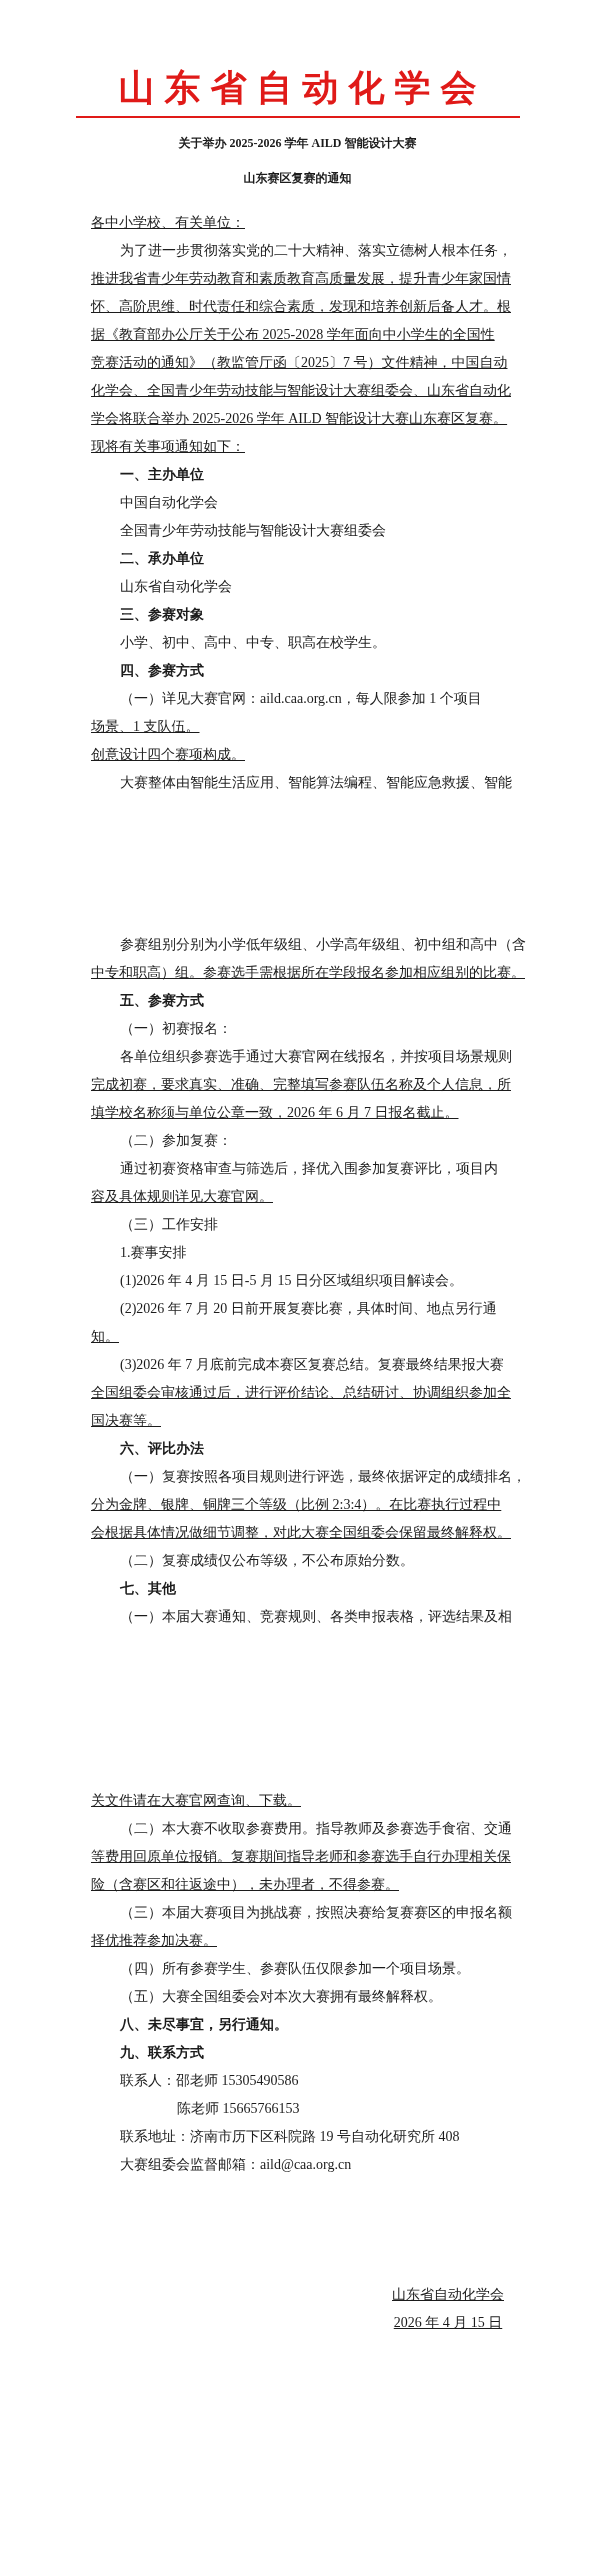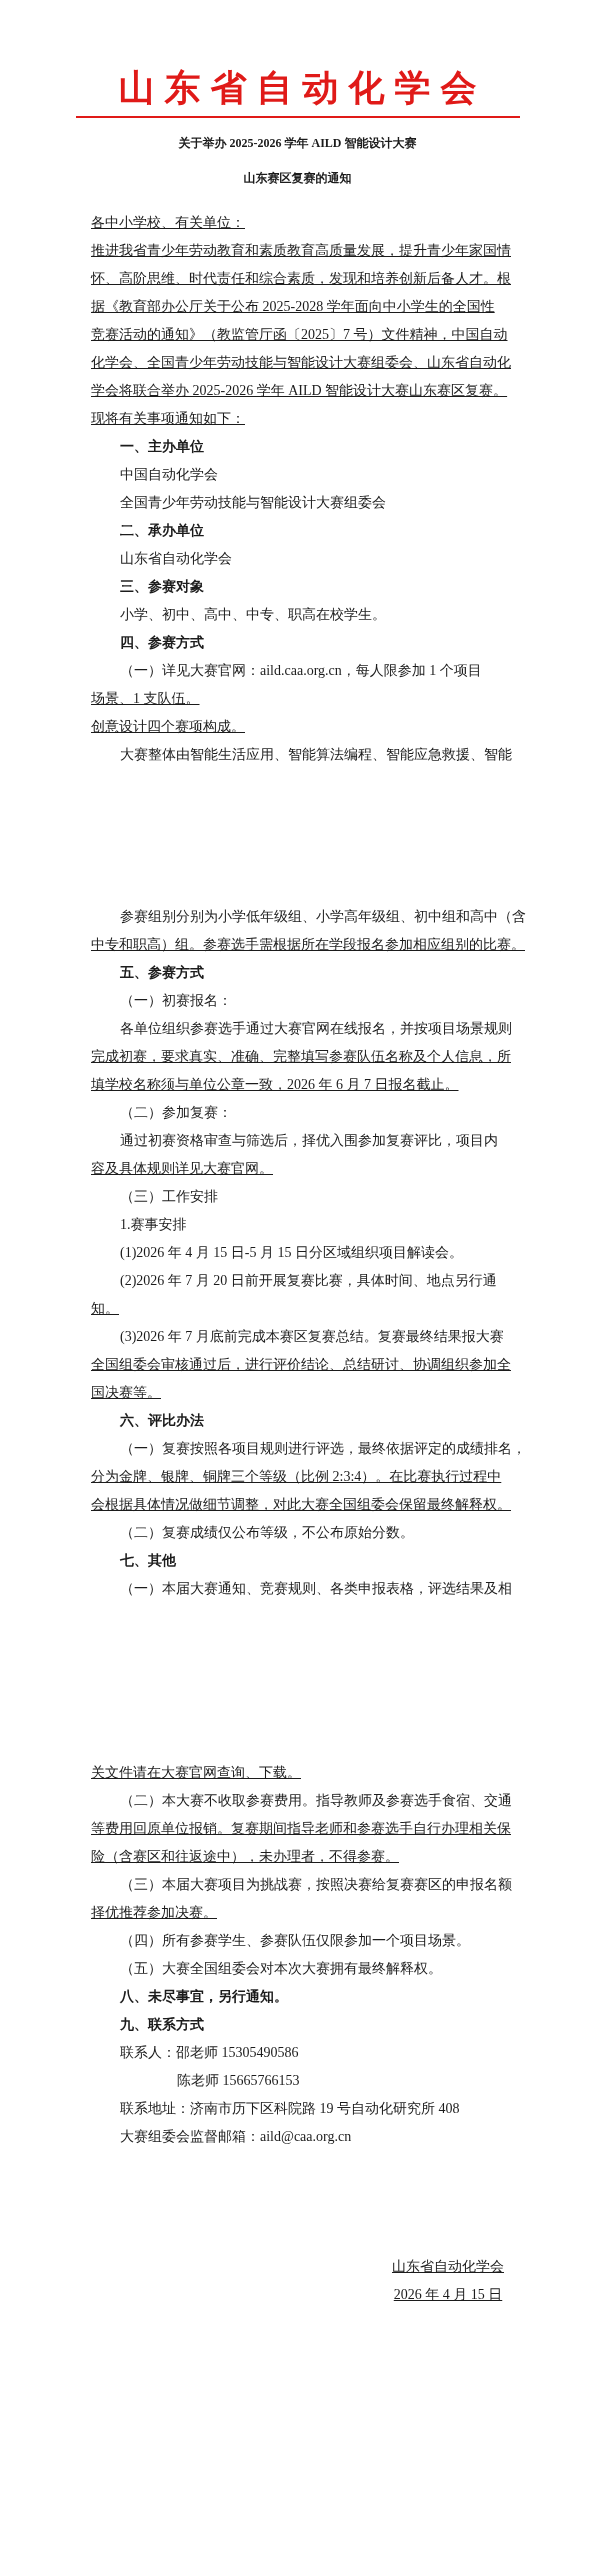--- a/index.html
+++ b/index.html
@@ -76,20 +76,21 @@
   <div class="org-name" style="color: rgb(224, 26, 24);">山东省自动化学会</div>
 
   <div class="red-rule" style="border-top-color: rgb(224, 26, 24);"></div>
 
   <div class="doc-title1">关于举办 2025-2026 学年 AILD 智能设计大赛</div>
 
   <div class="doc-title2">山东赛区复赛的通知</div>
 
   <div class="page-body first">
       <div class="line s-p">各中小学校、有关单位：</div>
+      <div class="line s-i">为了进一步贯彻落实党的二十大精神、落实立德树人根本任务，</div>
       <div class="line s-p">推进我省青少年劳动教育和素质教育高质量发展，提升青少年家国情</div>
       <div class="line s-p">怀、高阶思维、时代责任和综合素质，发现和培养创新后备人才。根</div>
       <div class="line s-p">据《教育部办公厅关于公布 2025-2028 学年面向中小学生的全国性</div>
       <div class="line s-p">竞赛活动的通知》（教监管厅函〔2025〕7 号）文件精神，中国自动</div>
       <div class="line s-p">化学会、全国青少年劳动技能与智能设计大赛组委会、山东省自动化</div>
       <div class="line s-p">学会将联合举办 2025-2026 学年 AILD 智能设计大赛山东赛区复赛。</div>
       <div class="line s-p">现将有关事项通知如下：</div>
       <div class="line s-h">一、主办单位</div>
       <div class="line s-i">中国自动化学会</div>
       <div class="line s-i">全国青少年劳动技能与智能设计大赛组委会</div>

